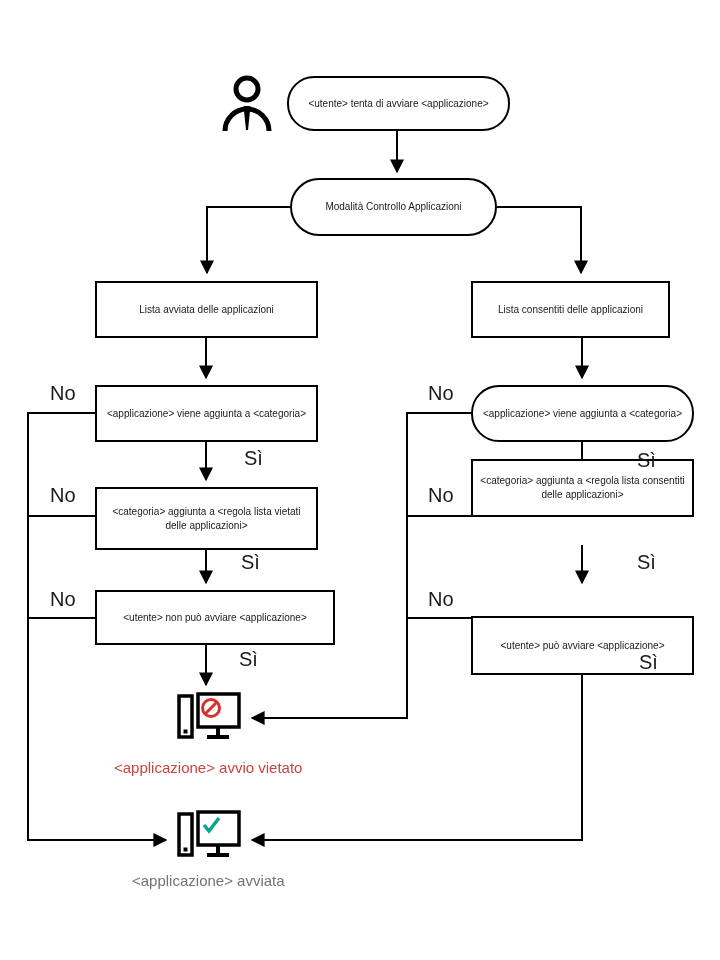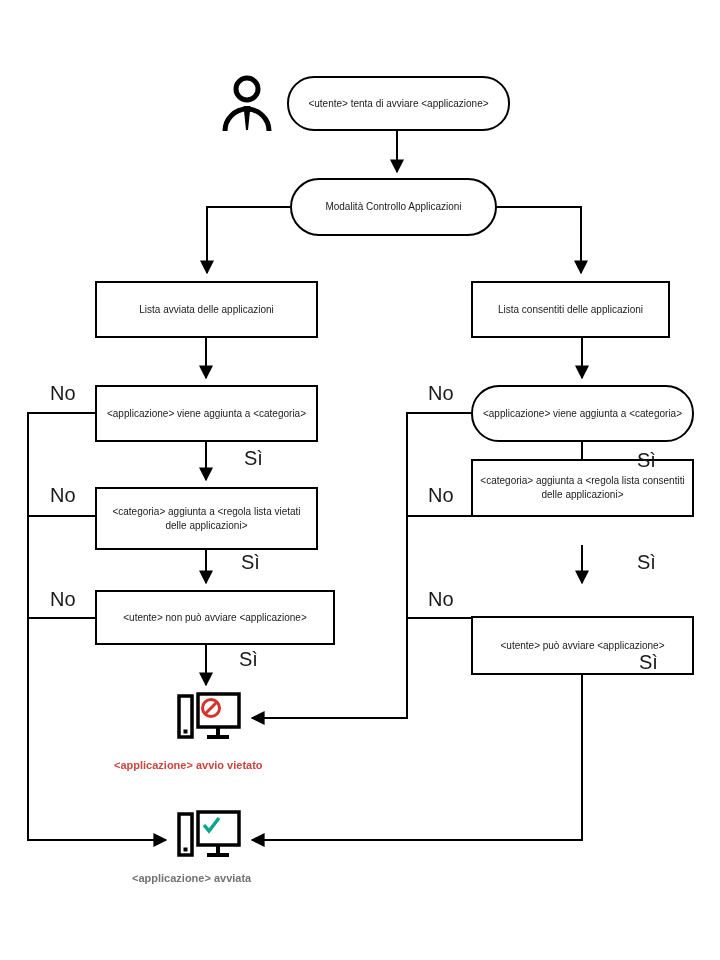--- a/index.html
+++ b/index.html
@@ -4,21 +4,21 @@
 <style>
   html,body{margin:0;padding:0;background:#ffffff;}
   .canvas{position:relative;width:720px;height:960px;background:#ffffff;overflow:hidden;
           font-family:"Liberation Sans", sans-serif;color:#1a1a1a;}
   .layer{position:absolute;left:0;top:0;width:720px;height:960px;}
   .node{position:absolute;display:flex;align-items:center;justify-content:center;
         text-align:center;border:2px solid #000;background:#fff;font-size:10px;
         line-height:1.4;box-sizing:border-box;padding:2px 6px;}
   .stadium{border-radius:29px;}
   .lbl{position:absolute;font-size:20px;color:#1a1a1a;}
-  .outcome{position:absolute;font-size:11px;white-space:nowrap;font-weight:bold;}
+  .outcome{position:absolute;font-size:15px;white-space:nowrap;}
   .iconbox{position:absolute;}
 </style>
 </head>
 <body>
 
 <div class="canvas">
 
   <svg class="layer" viewBox="0 0 720 960">
     <defs>
       <marker id="ah" viewBox="0 0 10 10" refX="9" refY="5" markerWidth="7" markerHeight="7" orient="auto-start-reverse">

